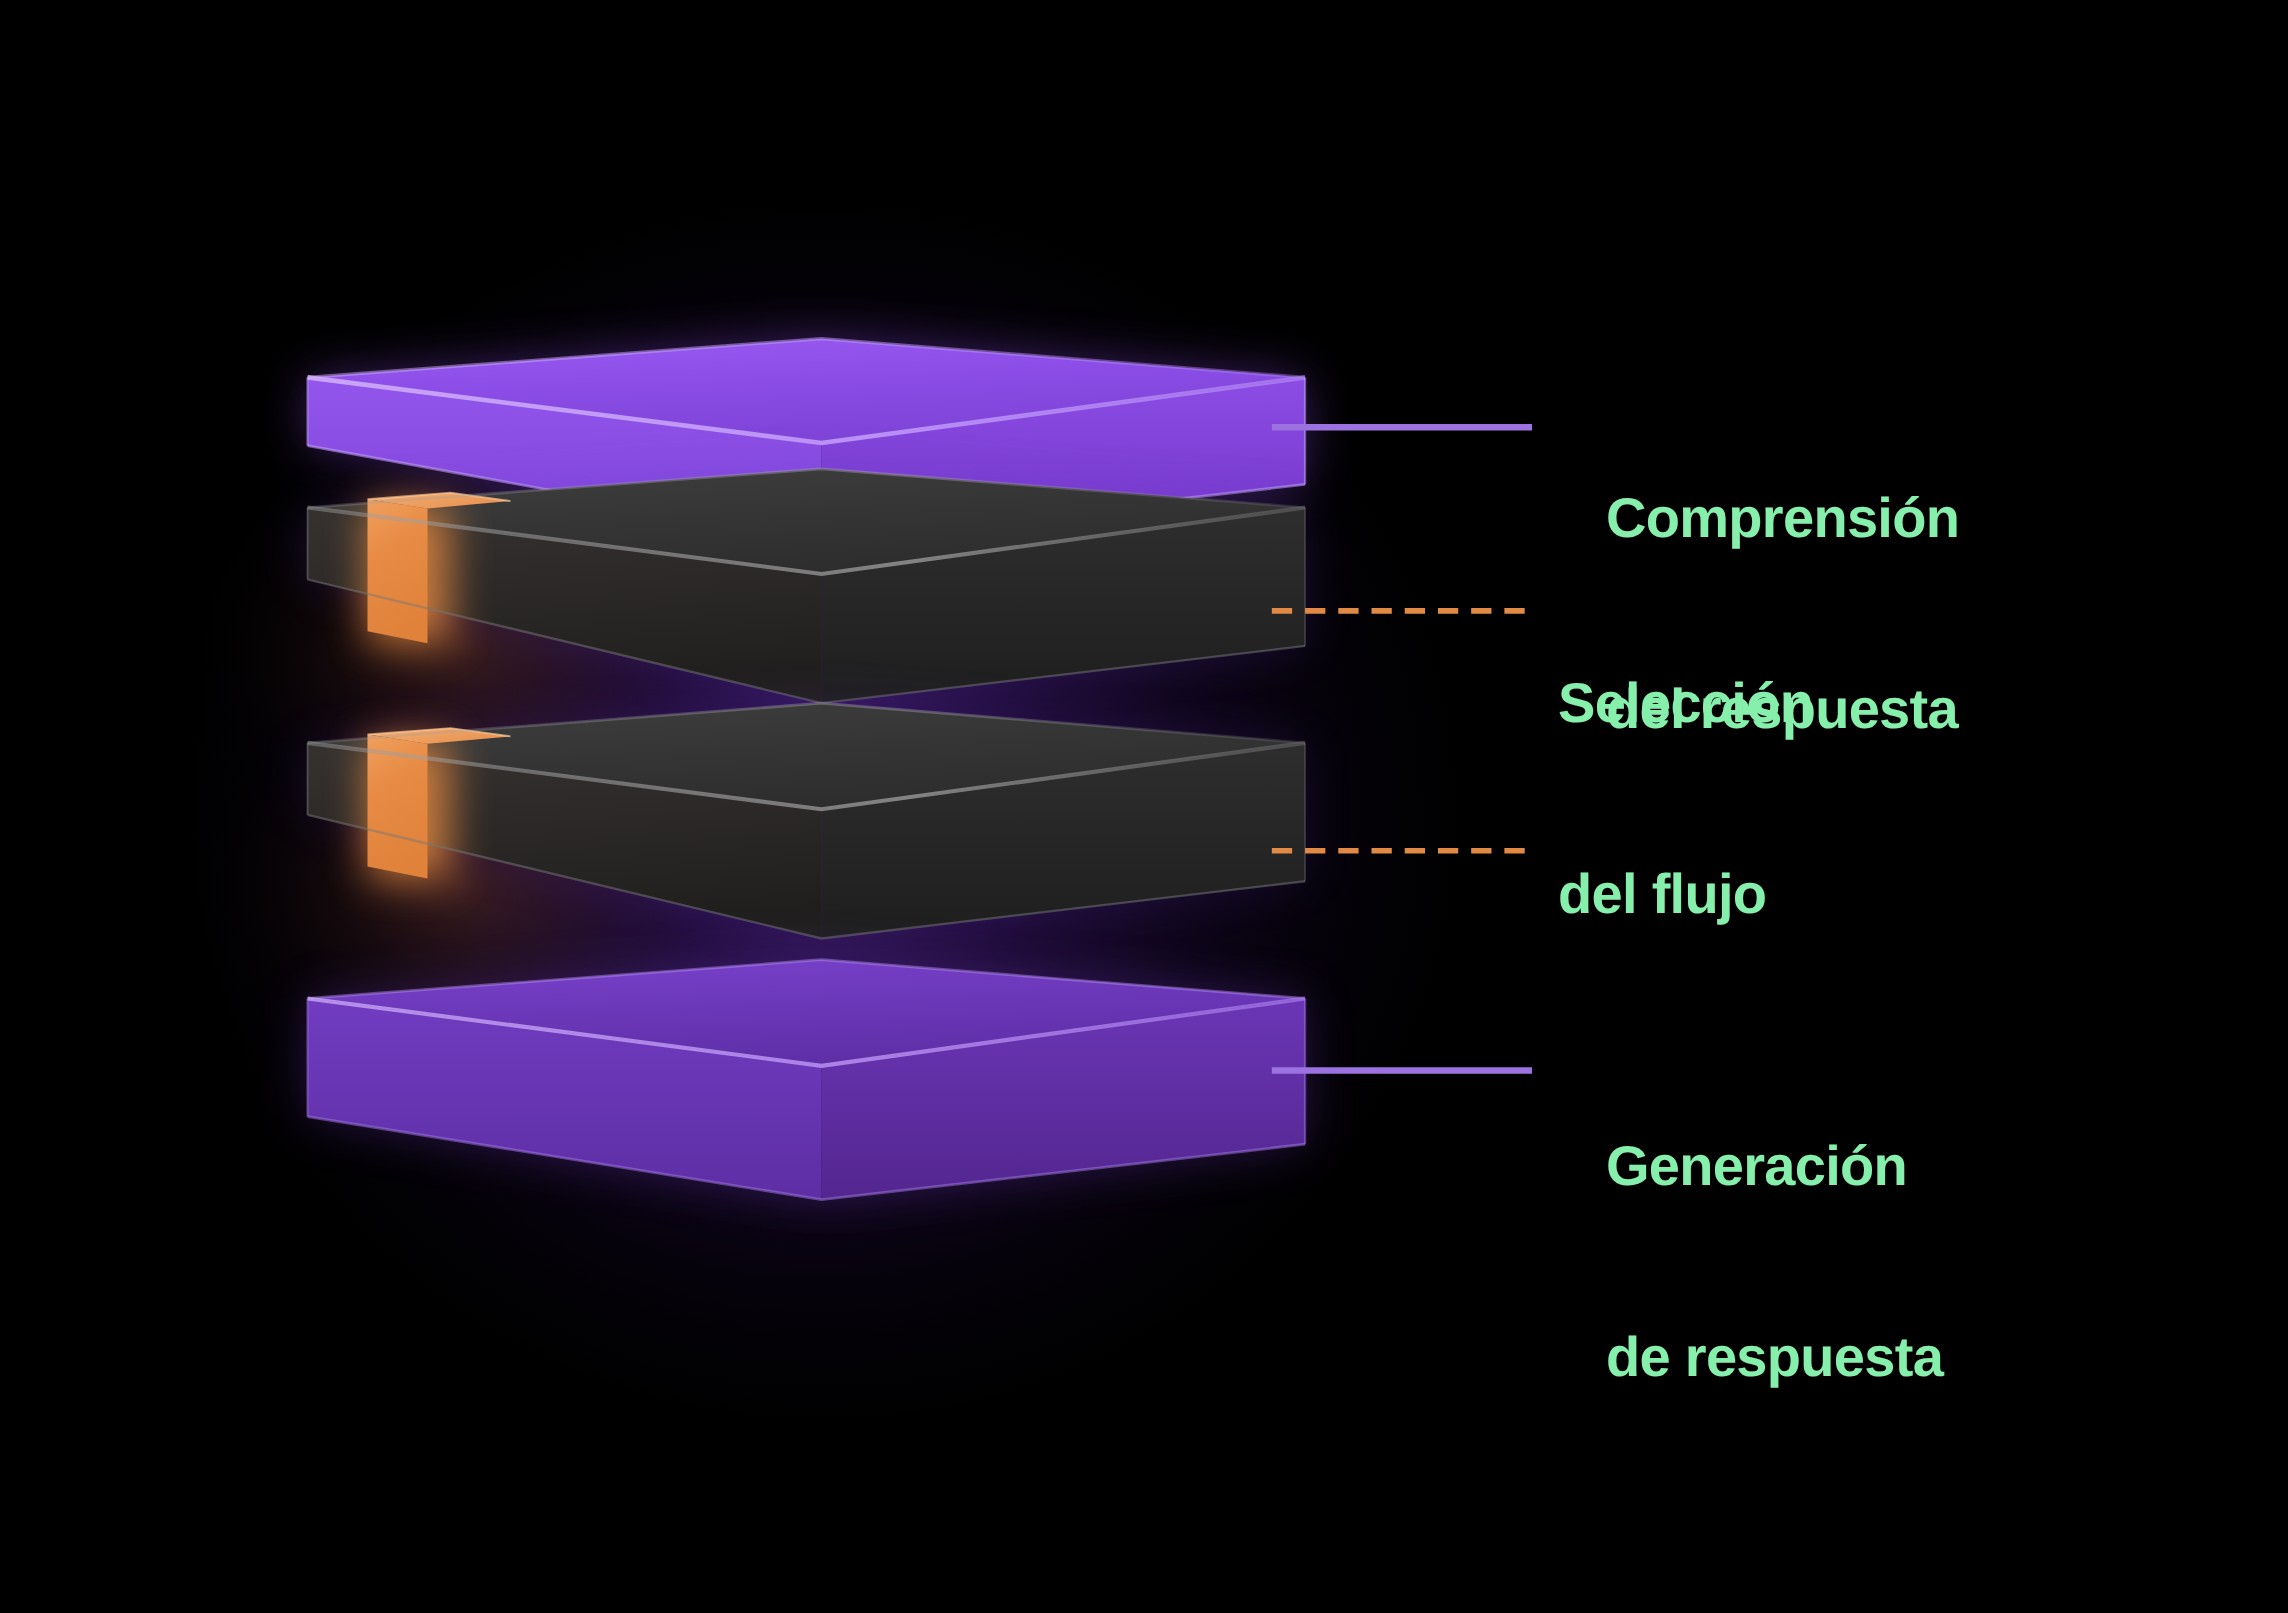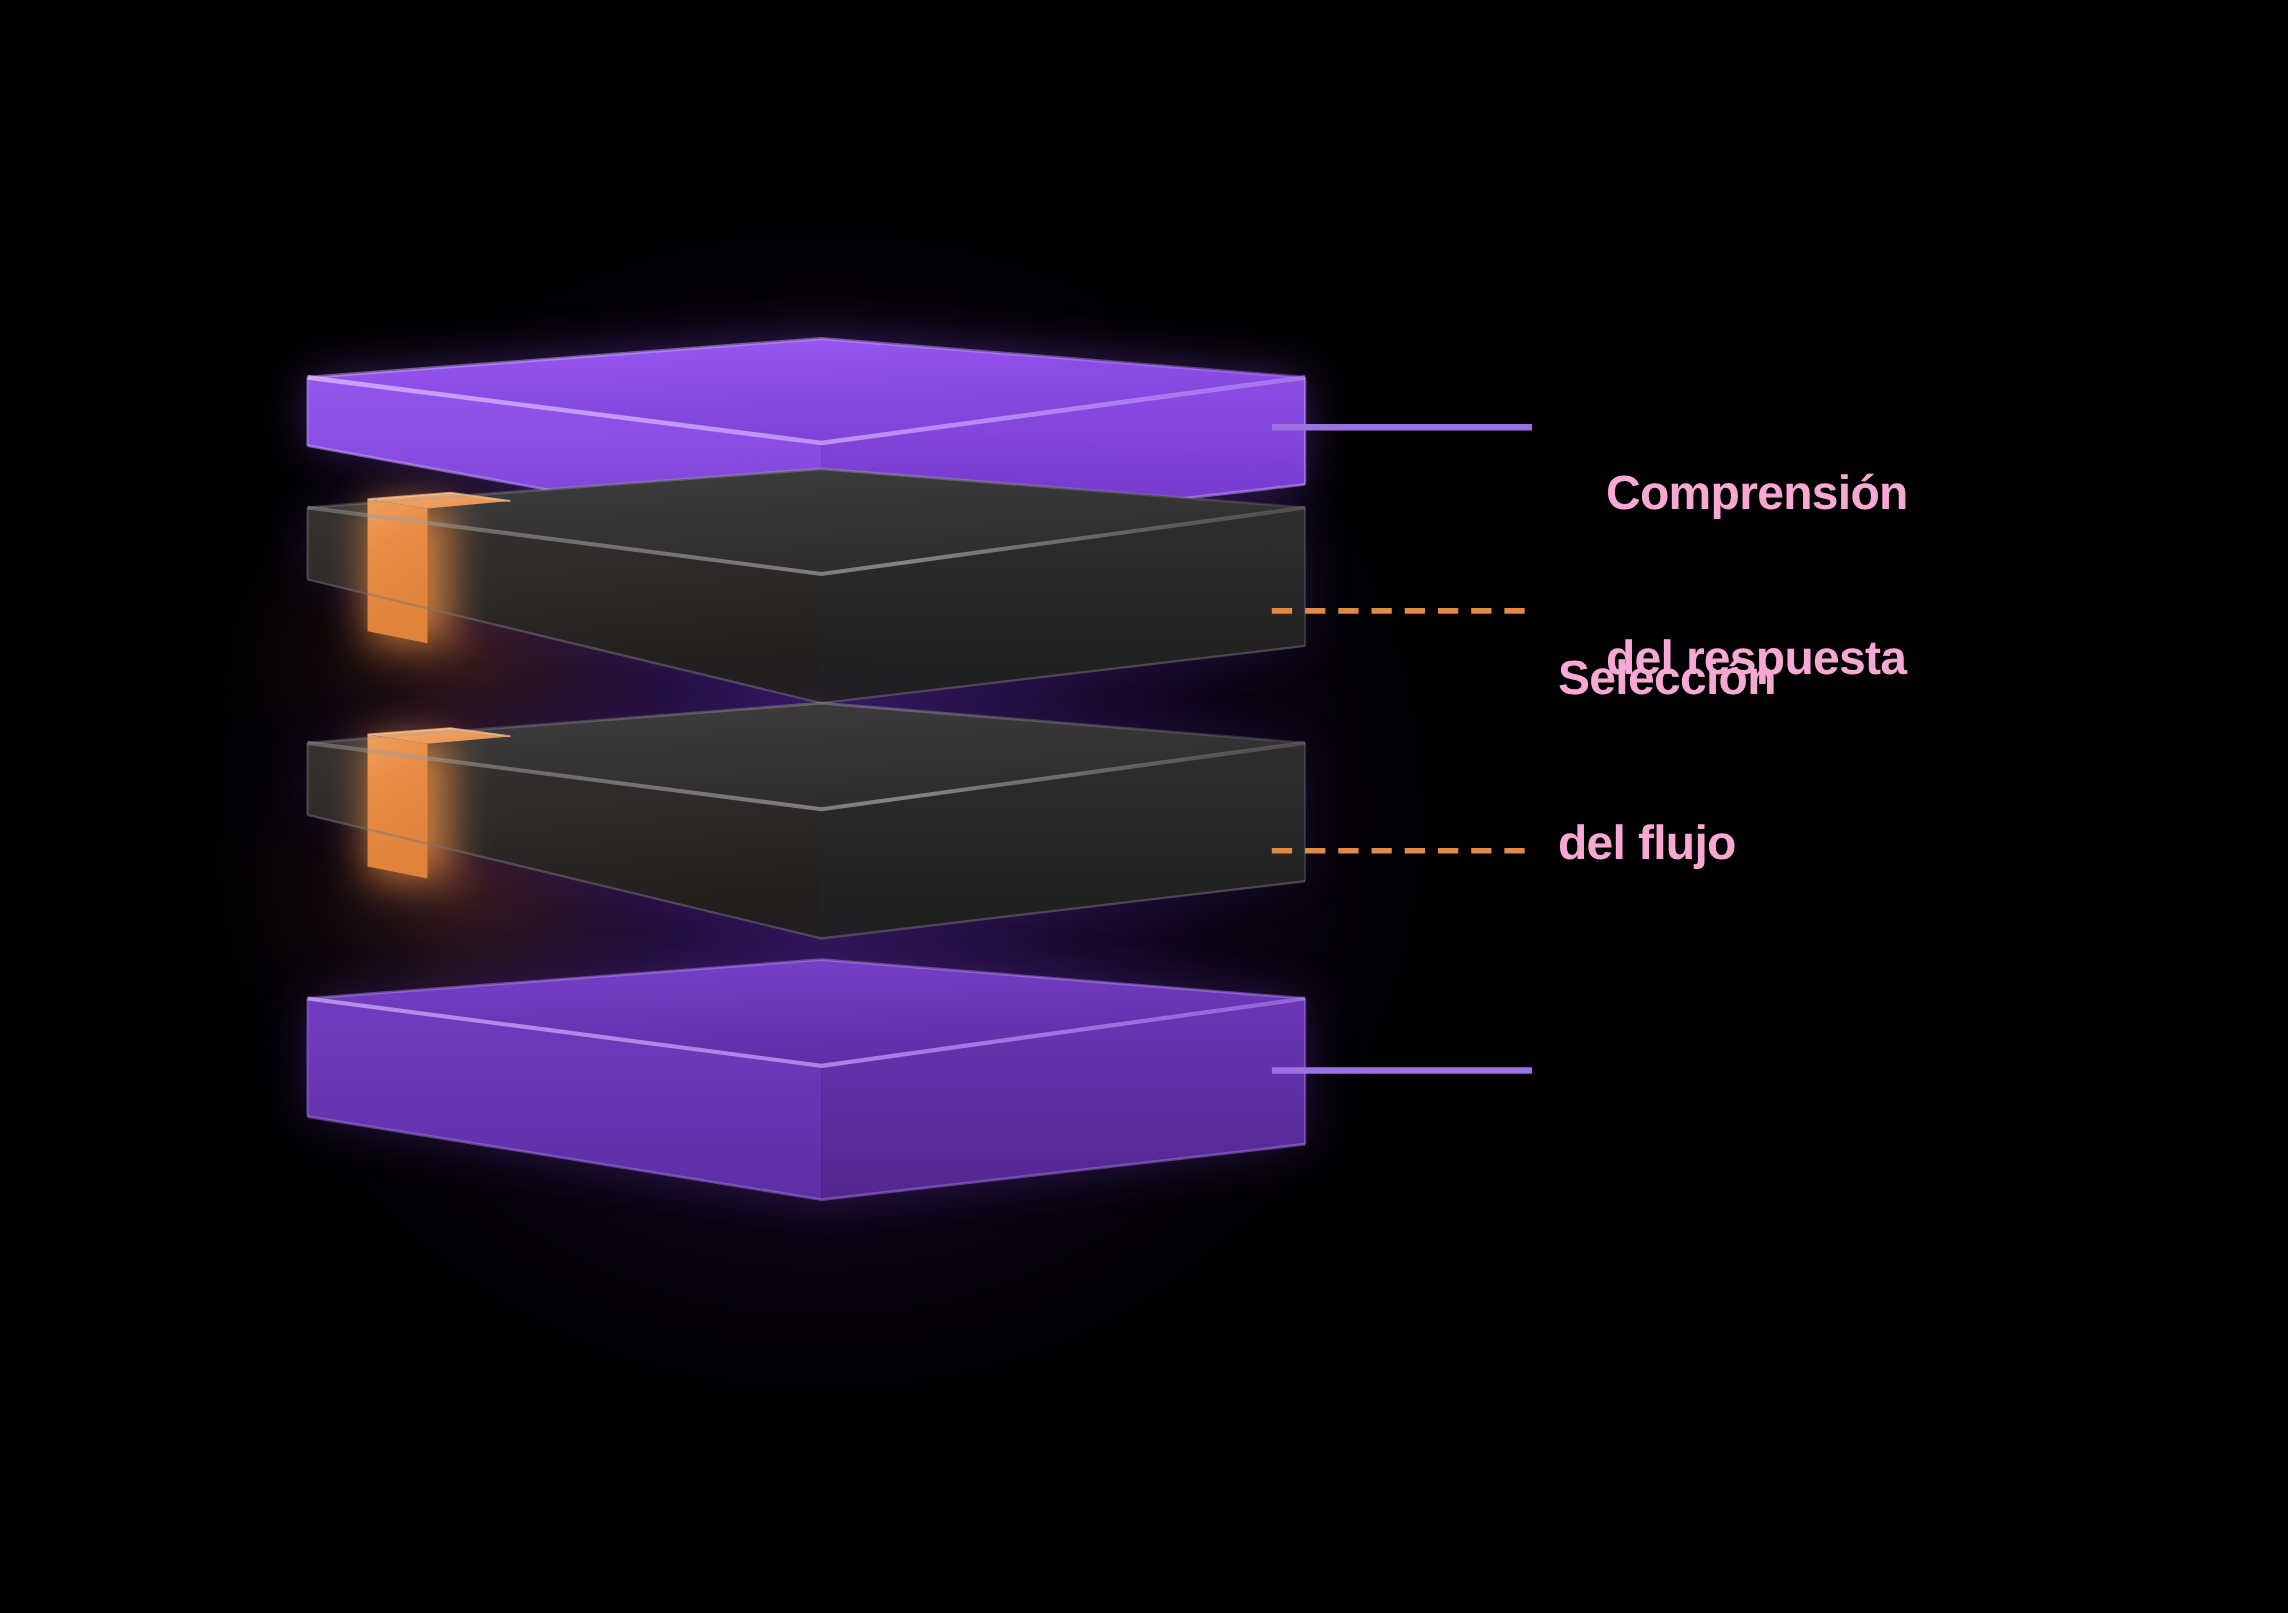--- a/index.html
+++ b/index.html
@@ -28,24 +28,24 @@
   }
   .label-layer {
     position: absolute;
     left: 0; top: 0;
     width: 2289px;
     height: 1613px;
     pointer-events: none;
   }
   .label {
     position: absolute;
-    color: #f9a8d4;
+    color: #86efac;
     font-family: "Liberation Sans", sans-serif;
     font-weight: 700;
-    font-size: 48px;
+    font-size: 56px;
     line-height: 1.14;
     letter-spacing: -0.7px;
     white-space: pre;
     text-rendering: geometricPrecision;
   }
   .label span { display: block; }
 </style>
 </head>
 <body>
 
@@ -232,16 +232,20 @@
       <span>Comprensión</span>
       <span>del respuesta</span>
     </div>
 
     <div class="label" style="left:1558px; top:543px;">
       <span>Selección</span>
       <span>del flujo</span>
     </div>
 
 
+    <div class="label" style="left:1606px; top:1006px;">
+      <span>Generación</span>
+      <span>de respuesta</span>
+    </div>
 
   </div>
 </div>
 
 
 </body></html>

